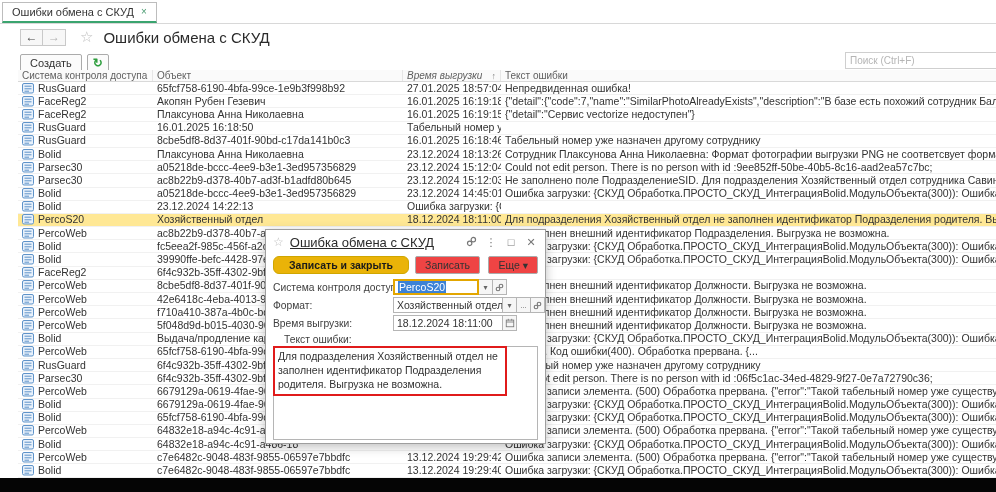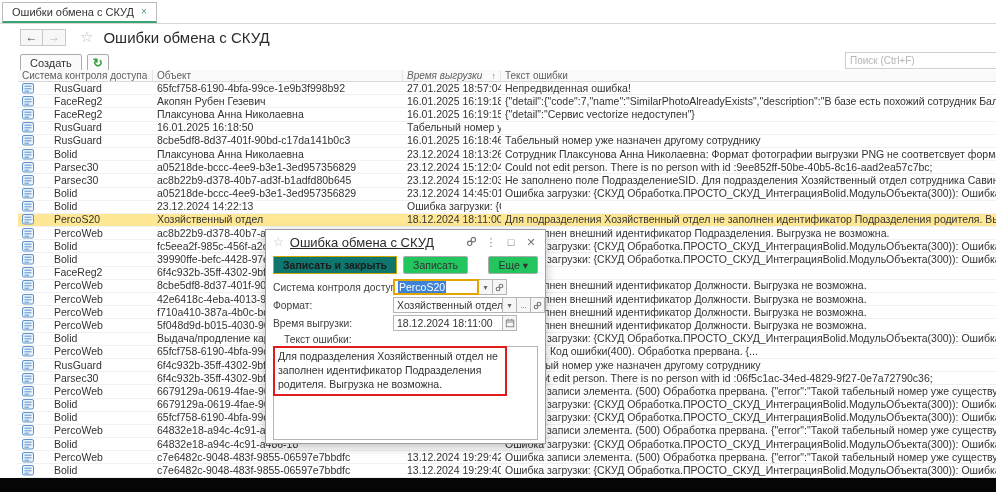--- a/index.html
+++ b/index.html
@@ -39,37 +39,37 @@
     background:#fafafa; border-bottom:1px solid #d9d9d9; font-size:10px; color:#5f5f5f; }
   .thead .hc { padding:0 4px; white-space:nowrap; overflow:hidden; border-right:1px solid #e6e6e6;
     display:flex; align-items:center; }
   .thead .hc:last-child { border-right:none; }
   .thead .hc.time { justify-content:space-between;font-style:italic; }
   .sort-arrow { color:#8a8a8a; font-size:9px; }
   .trow { display:grid; grid-template-columns:135px 250px 98px 1fr; height:13.2px;
     border-bottom:1px solid #f1f1f1; font-size:10.5px; background:#fff; }
   .trow.hl { background:#ffe895; }
   .c { padding:0 4px; white-space:nowrap; overflow:hidden; display:flex; align-items:center; line-height:13px; }
-  .c1 { gap:20px; }
+  .c1 { gap:4px; }
   .ricon { display:inline-flex; flex:0 0 auto; }
 
   
   .blackbar { position:absolute; left:0; right:0; bottom:0; height:14px; background:#050505; }
 
   
   .dialog { position:absolute; left:265px; top:229px; width:281px; height:215px; background:#fff;
     border:1px solid #9e9e9e; box-shadow:0 3px 10px rgba(0,0,0,.25); z-index:10; font-size:10.5px; }
   .dlg-titlebar { display:flex; align-items:center; height:24px; padding:0 7px; gap:6px; }
   .dlg-star { color:#c0c0c0; font-size:12px; }
   .dlg-title { font-size:13px; color:#2b2b2b; flex:1; white-space:nowrap; overflow:hidden;text-decoration:underline; }
   .dlg-ico { color:#777; font-size:11px; width:14px; text-align:center; line-height:1; }
   .dlg-btnrow { display:flex; align-items:center; gap:6px; padding:2px 7px 4px 7px; }
-  .btn-yellow { background:#0f766e; border:1px solid #cfa600; border-radius:0; font-size:10.5px;
-    font-weight:bold; color:#1a1a1a; padding:2px 9px; }
-  .btn-plain { background:#22c55e; border:1px solid #ababab; border-radius:2px; font-size:10.5px;
+  .btn-yellow { background:#eab308; border:1px solid #cfa600; border-radius:6px; font-size:10.5px;
+    font-weight:bold; color:#1a1a1a; padding:2px 15px; }
+  .btn-plain { background:#ef4444; border:1px solid #ababab; border-radius:2px; font-size:10.5px;
     color:#333; padding:2px 9px; }
   .btn-more { margin-left:auto; }
   .fieldrow { display:flex; align-items:center; padding:1px 7px; height:18px; }
   .flabel { width:120px; flex:0 0 auto; color:#3f3f3f; white-space:nowrap; overflow:hidden; font-size:10.3px; }
   .ctl { display:flex; align-items:center; }
   .ibox { height:16px; border:1px solid #b5b5b5; display:flex; align-items:center; padding:0 3px;
     background:#fff; white-space:nowrap; overflow:hidden; }
   .ibox.focus { border:2px solid #e3a600; }
   .sel { background:#3c82d6; color:#fff; padding:0 1px; }
   .sq { width:14px; height:16px; border:1px solid #b5b5b5; border-left:none; background:#f6f6f6;

